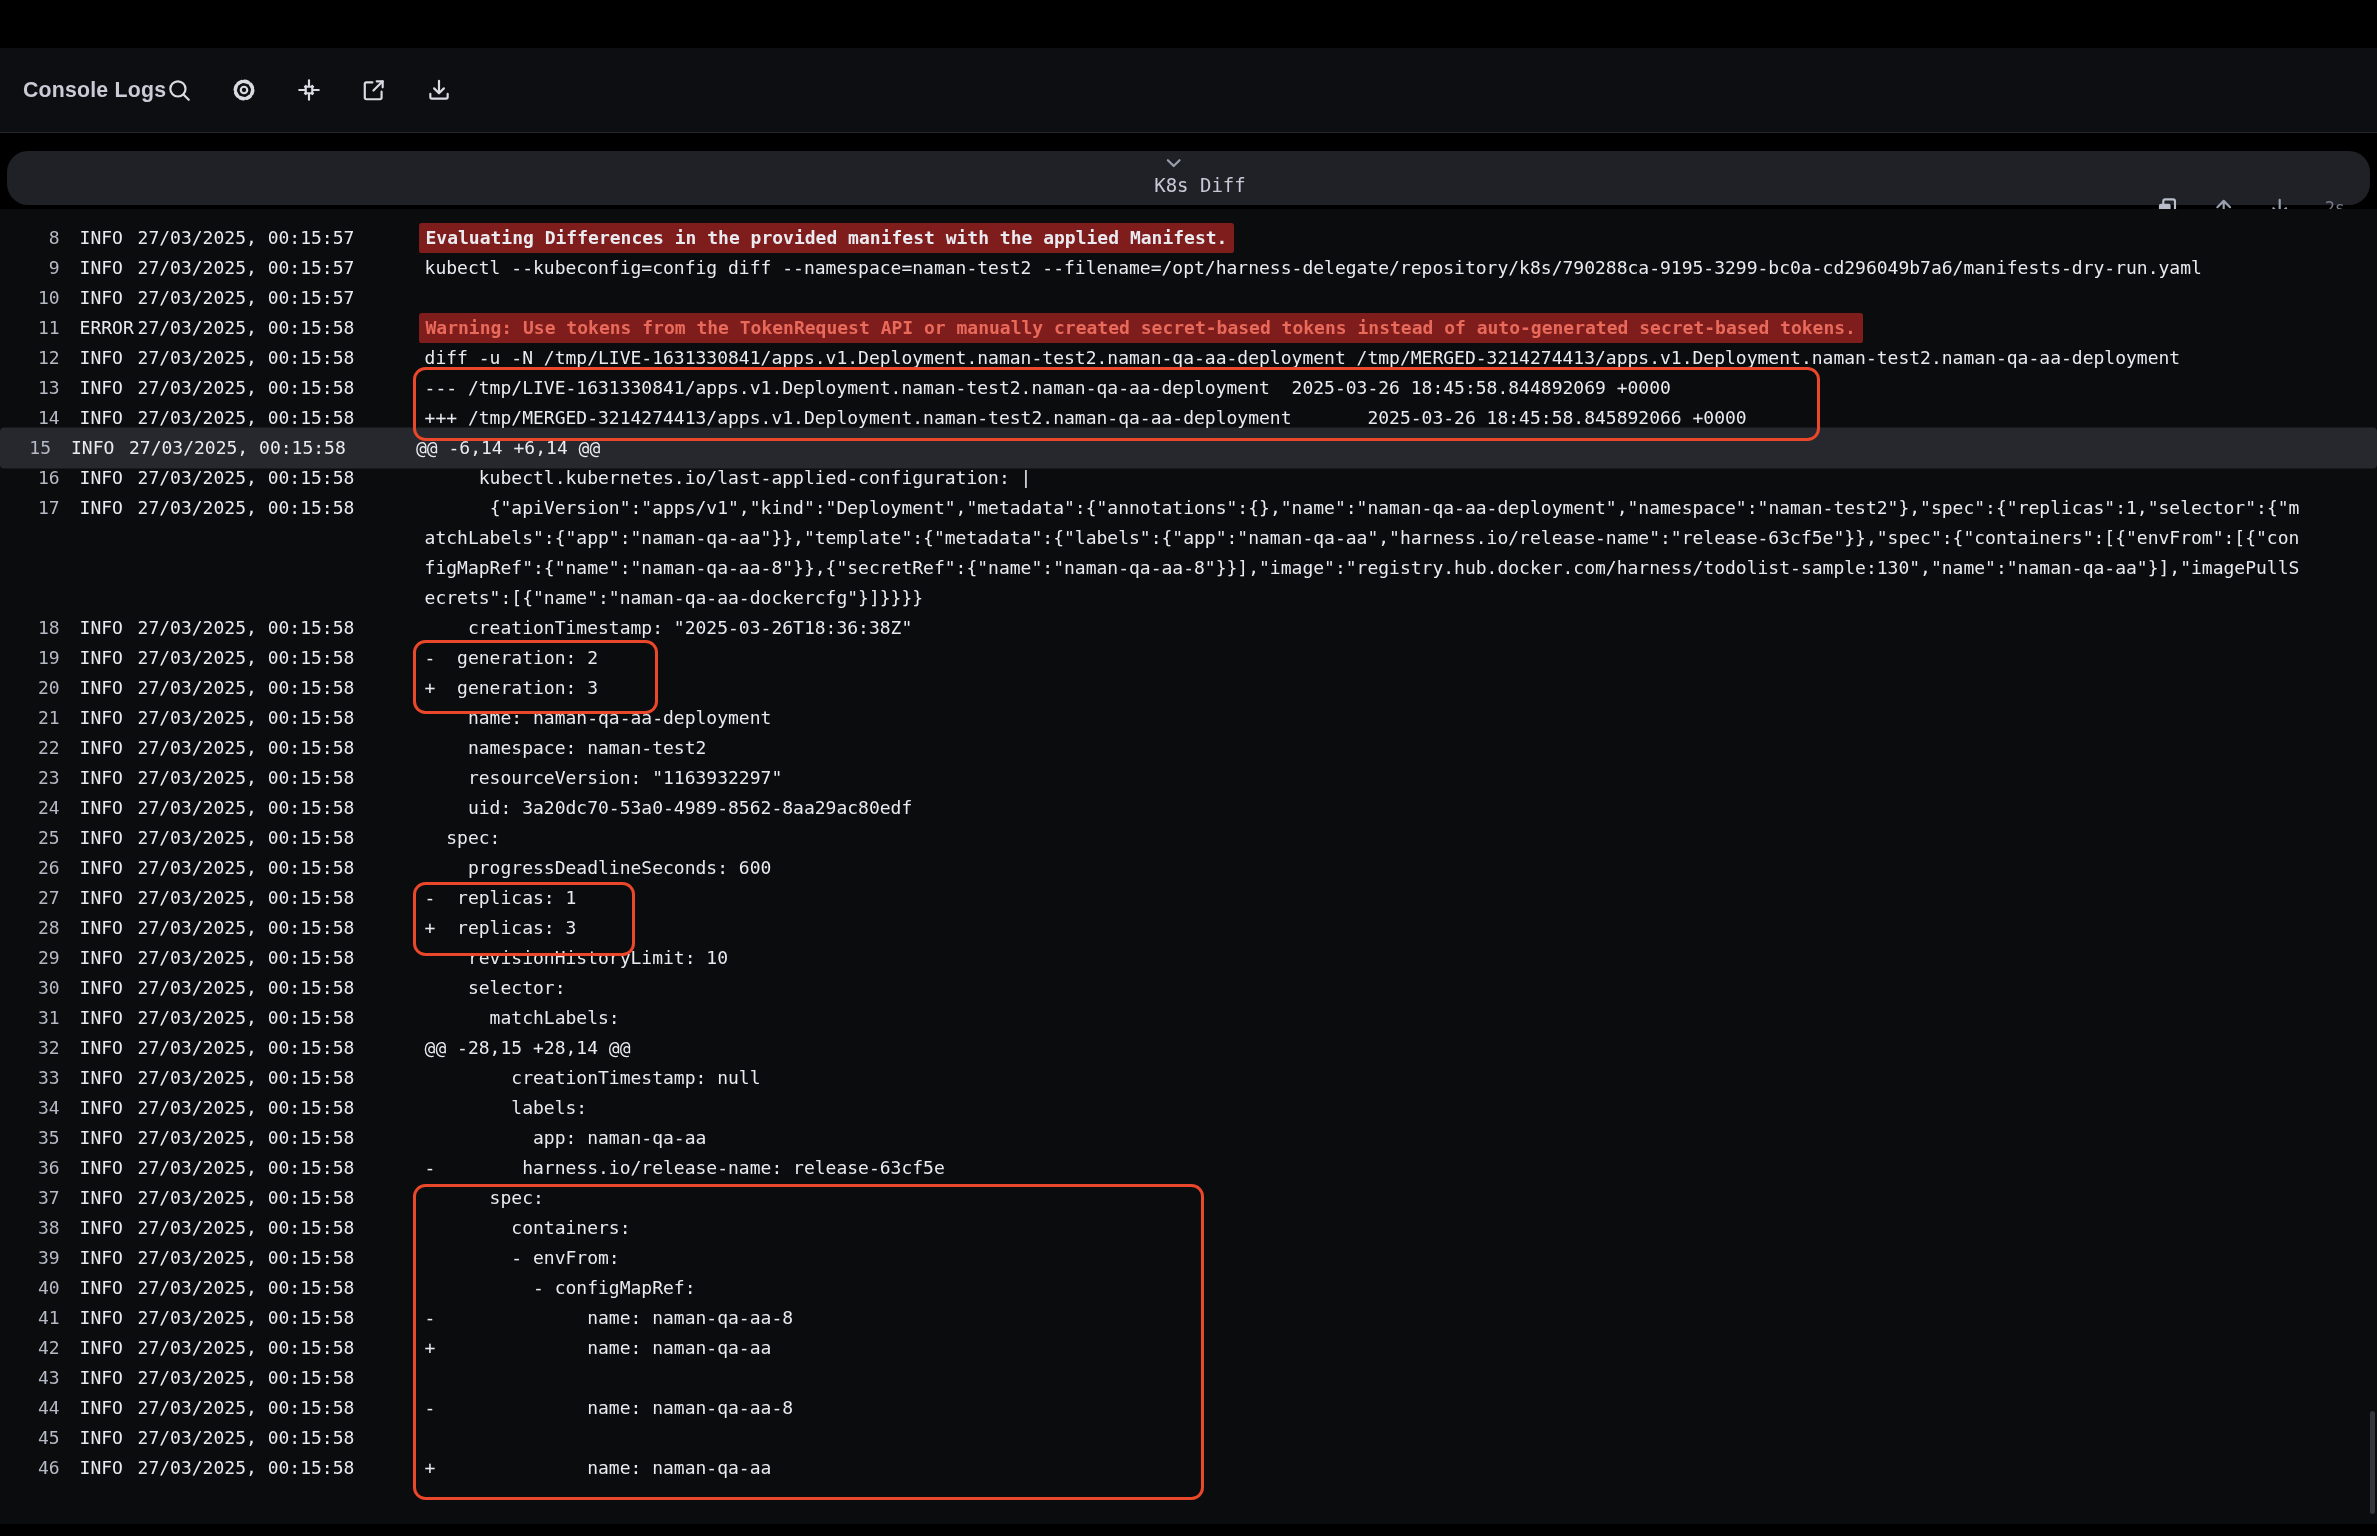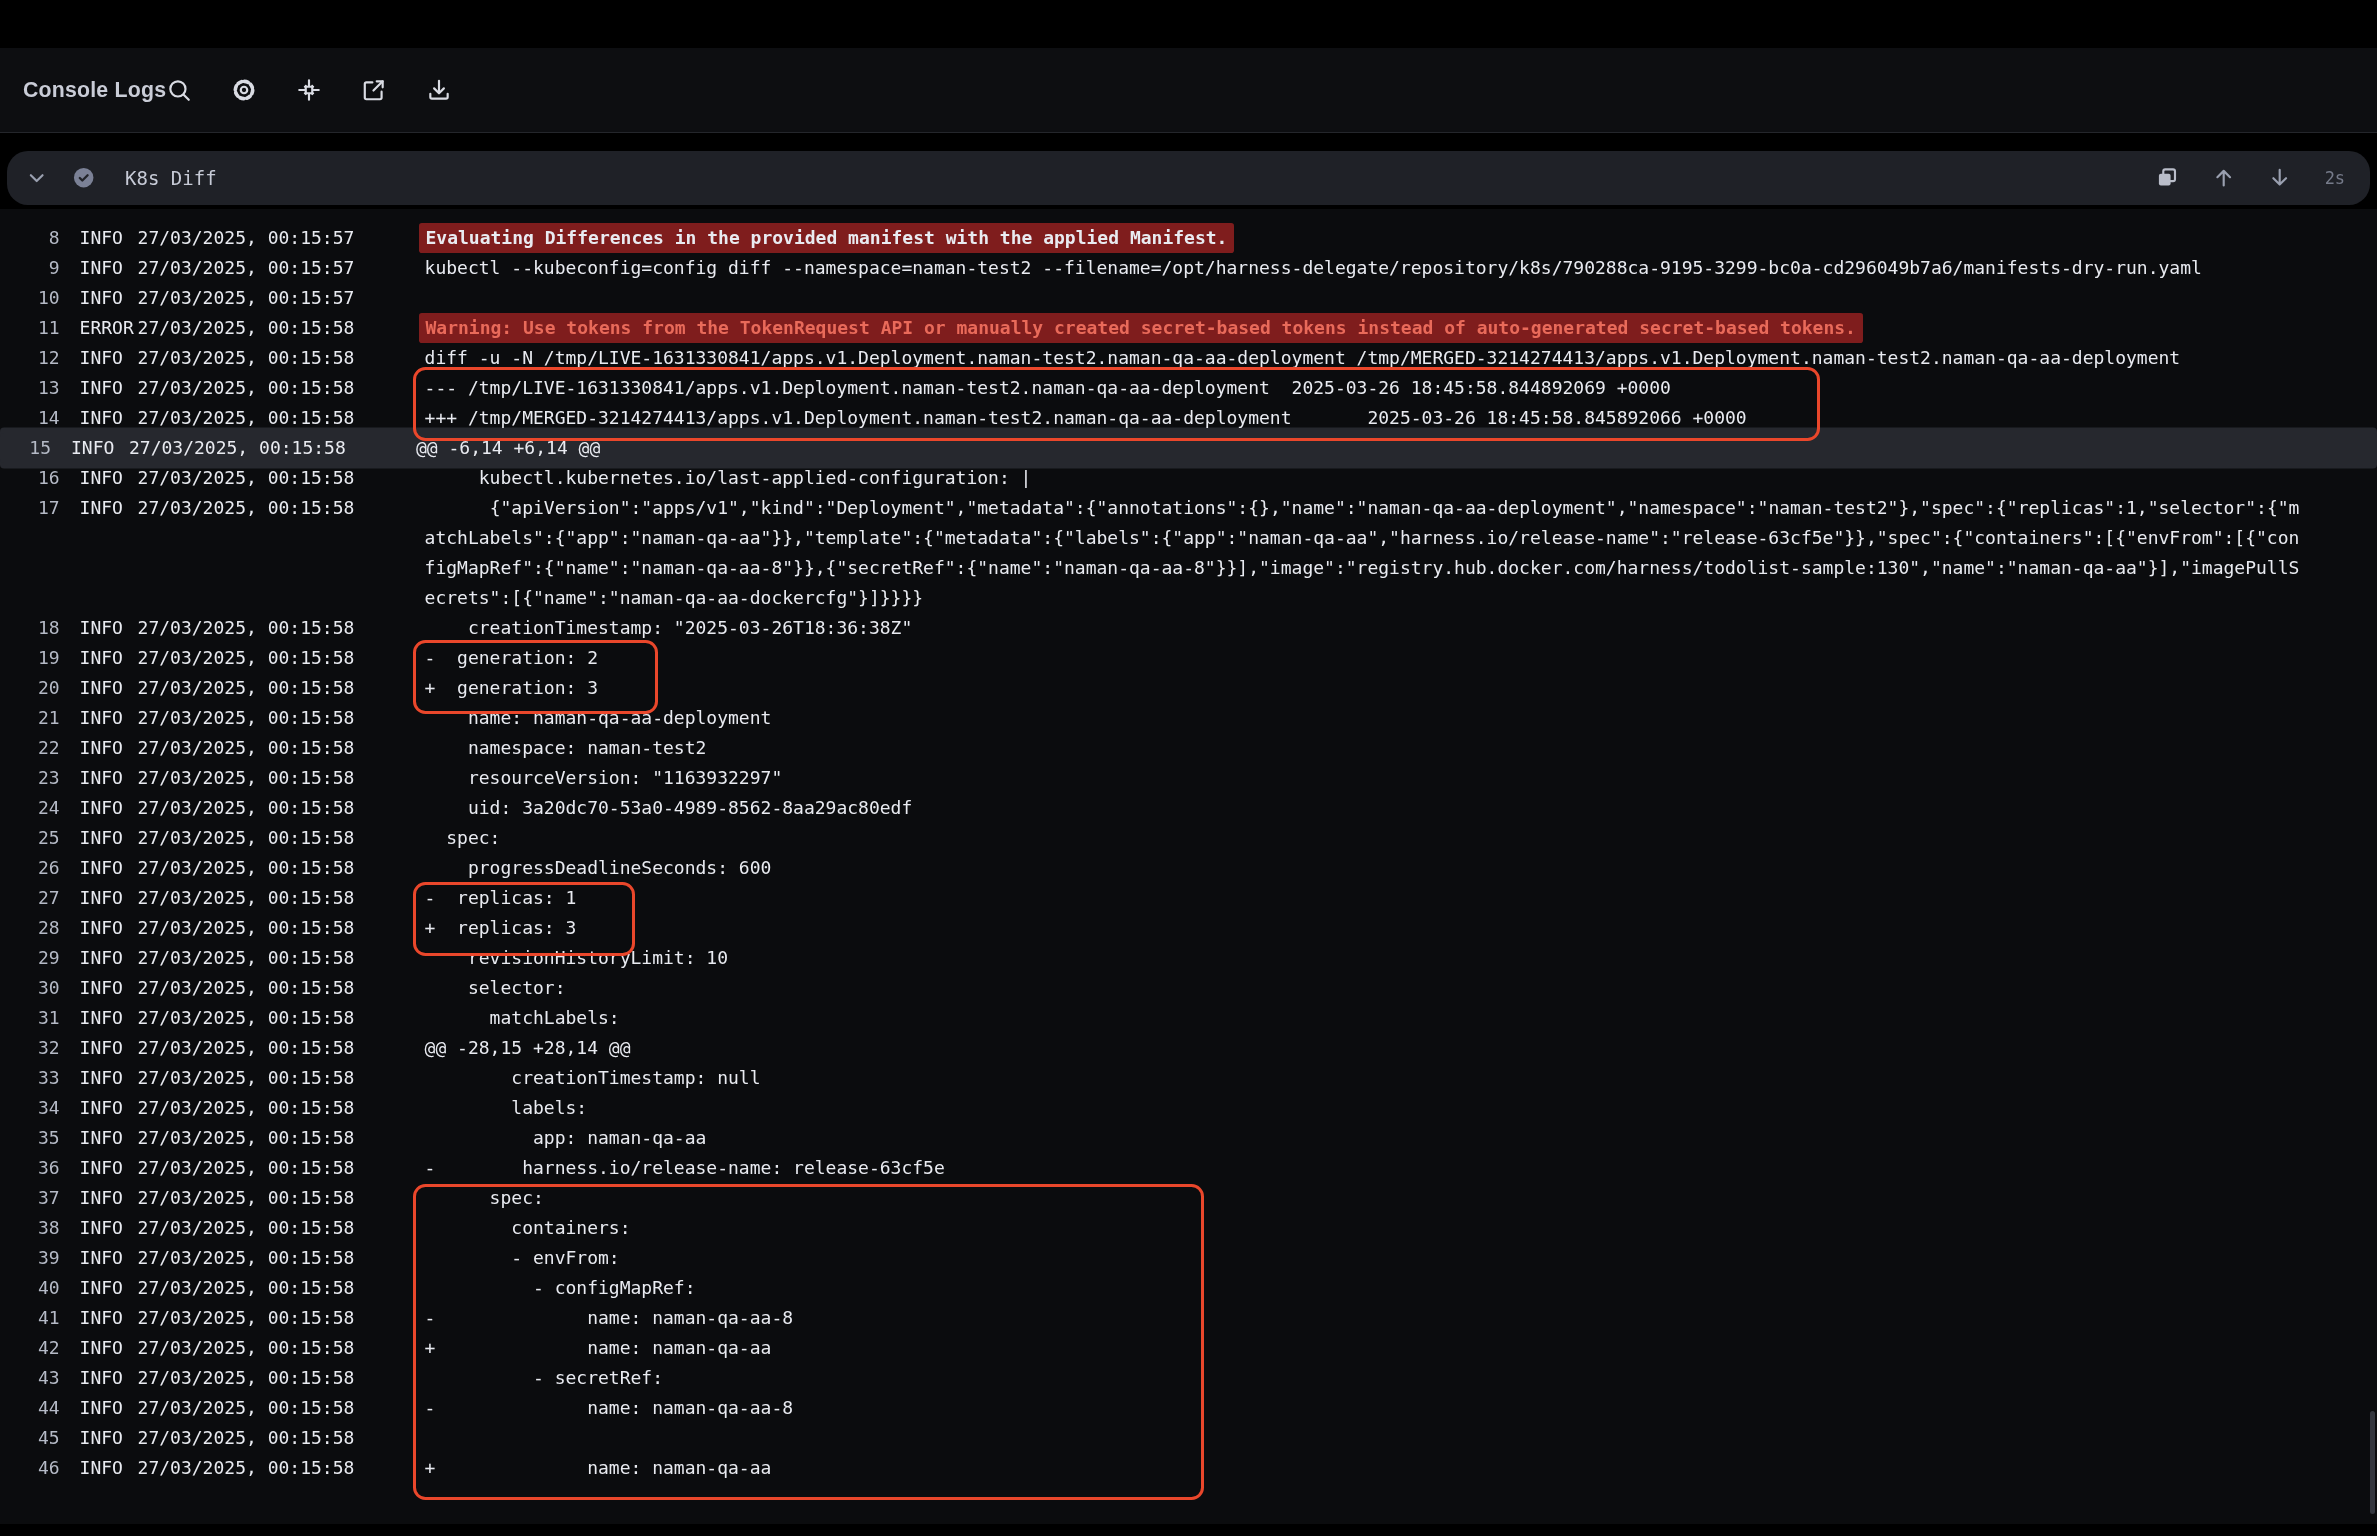--- a/index.html
+++ b/index.html
@@ -18,21 +18,21 @@
   .app-title {
     font-family:"Liberation Sans","DejaVu Sans",sans-serif;
     font-weight:bold; font-size:21.3px; color:#c9ccd7; letter-spacing:0.2px;
   }
   .toolbar-icons { display:flex; align-items:center; gap:39px; }
   .tbtn { background:none; border:none; padding:0; cursor:pointer; line-height:0; }
   .icon24 { width:26px; height:26px; stroke:#d9dbe3; fill:none;
             stroke-width:2; stroke-linecap:round; stroke-linejoin:round; }
   .section-bar {
     margin:18px 6.9px 0 6.9px; height:54px; background:#1f2127; border-radius:21px;
-    display:flex; align-items:center; padding:0 25px 0 18px;
+    display:flex; align-items:center; padding:0 25px 0 18px;flex-direction:column;
   }
   .sb-icon { width:23.4px; height:23.4px; stroke:#9aa0b0; fill:none;
              stroke-width:2.2; stroke-linecap:round; stroke-linejoin:round; }
   .section-title { font-size:19px; color:#c6cad6; margin-left:30px; }
   .section-right { margin-left:auto; display:flex; align-items:center; gap:33px; }
   .duration { font-size:17px; color:#767b8a; }
   .chev { margin-right:23.4px; }
   .log-area {
     position:relative; margin-top:4.1px; background:#0b0c0e;
     padding:13.8px 0 41px 0; min-height:1307px;
@@ -159,21 +159,21 @@
       <div class="row"><span class="num">33</span><span class="level">INFO</span><span class="time">27/03/2025, 00:15:58</span><span class="msg">        creationTimestamp: null</span></div>
       <div class="row"><span class="num">34</span><span class="level">INFO</span><span class="time">27/03/2025, 00:15:58</span><span class="msg">        labels:</span></div>
       <div class="row"><span class="num">35</span><span class="level">INFO</span><span class="time">27/03/2025, 00:15:58</span><span class="msg">          app: naman-qa-aa</span></div>
       <div class="row"><span class="num">36</span><span class="level">INFO</span><span class="time">27/03/2025, 00:15:58</span><span class="msg">-        harness.io/release-name: release-63cf5e</span></div>
       <div class="row"><span class="num">37</span><span class="level">INFO</span><span class="time">27/03/2025, 00:15:58</span><span class="msg">      spec:</span></div>
       <div class="row"><span class="num">38</span><span class="level">INFO</span><span class="time">27/03/2025, 00:15:58</span><span class="msg">        containers:</span></div>
       <div class="row"><span class="num">39</span><span class="level">INFO</span><span class="time">27/03/2025, 00:15:58</span><span class="msg">        - envFrom:</span></div>
       <div class="row"><span class="num">40</span><span class="level">INFO</span><span class="time">27/03/2025, 00:15:58</span><span class="msg">          - configMapRef:</span></div>
       <div class="row"><span class="num">41</span><span class="level">INFO</span><span class="time">27/03/2025, 00:15:58</span><span class="msg">-              name: naman-qa-aa-8</span></div>
       <div class="row"><span class="num">42</span><span class="level">INFO</span><span class="time">27/03/2025, 00:15:58</span><span class="msg">+              name: naman-qa-aa</span></div>
-      <div class="row"><span class="num">43</span><span class="level">INFO</span><span class="time">27/03/2025, 00:15:58</span><span class="msg">          - secretRef:</span></div>
+      <div class="row"><span class="num">43</span><span class="level">INFO</span><span class="time">27/03/2025, 00:15:58</span></div>
       <div class="row"><span class="num">44</span><span class="level">INFO</span><span class="time">27/03/2025, 00:15:58</span><span class="msg">-              name: naman-qa-aa-8</span></div>
       <div class="row"><span class="num">45</span><span class="level">INFO</span><span class="time">27/03/2025, 00:15:58</span></div>
       <div class="row"><span class="num">46</span><span class="level">INFO</span><span class="time">27/03/2025, 00:15:58</span><span class="msg">+              name: naman-qa-aa</span></div>
     </div>
   <div id="aboxes">
       <div class="abox" style="left: 413px; top: 158px; height: 74px; width: 1407px;"></div>
       <div class="abox" style="left: 413px; top: 431px; height: 74px; width: 245px;"></div>
       <div class="abox" style="left: 413px; top: 673px; height: 74px; width: 222px;"></div>
       <div class="abox" style="left: 413px; top: 975px; height: 316px; width: 791px;"></div>
     </div>

